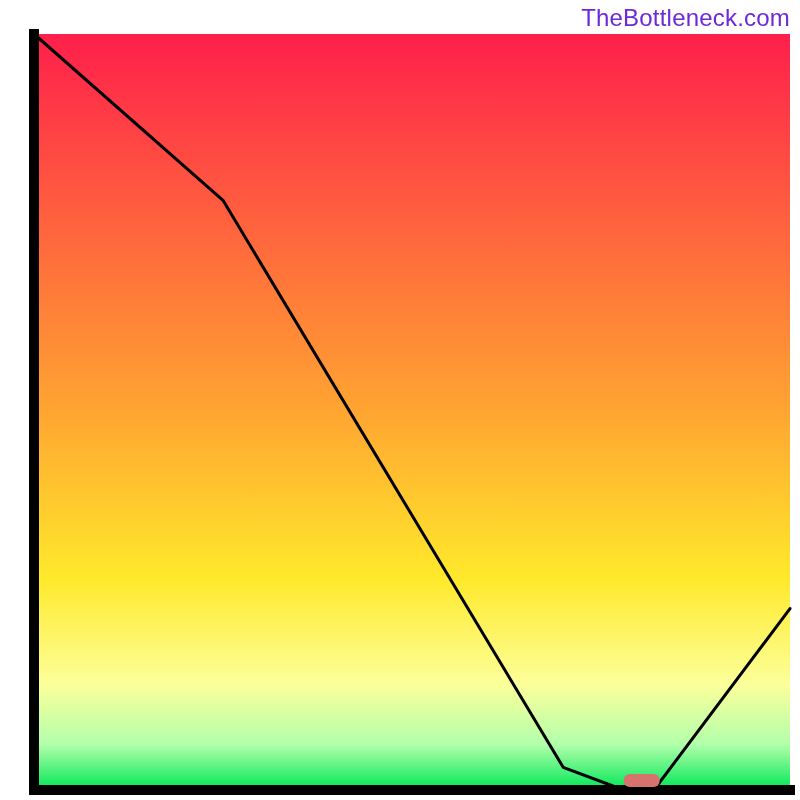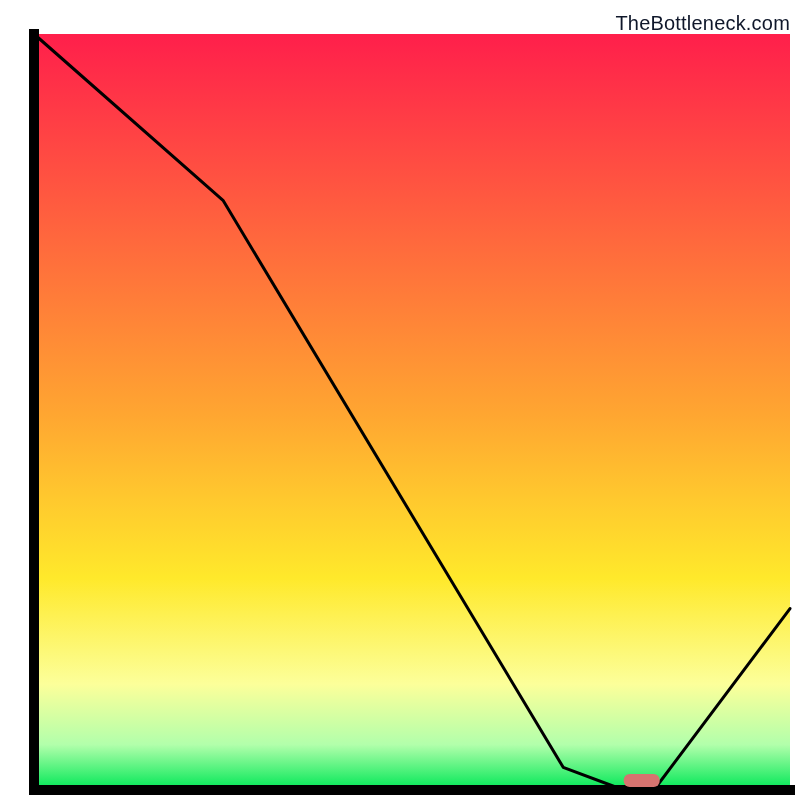--- a/index.html
+++ b/index.html
@@ -13,25 +13,24 @@
   }
   .chart-wrap {
     position: relative;
     width: 800px;
     height: 800px;
   }
   .watermark {
     position: absolute;
     top: 4px;
     right: 10px;
-    font-size: 20px;
+    font-size: 24px;
     font-weight: 500;
-    color: #0f172a;
+    color: #6d28d9;
     letter-spacing: 0.2px;
-    margin-top: 8px;
   }
   svg.plot {
     position: absolute;
     top: 0;
     left: 0;
     width: 800px;
     height: 800px;
   }
 </style>
 </head>

